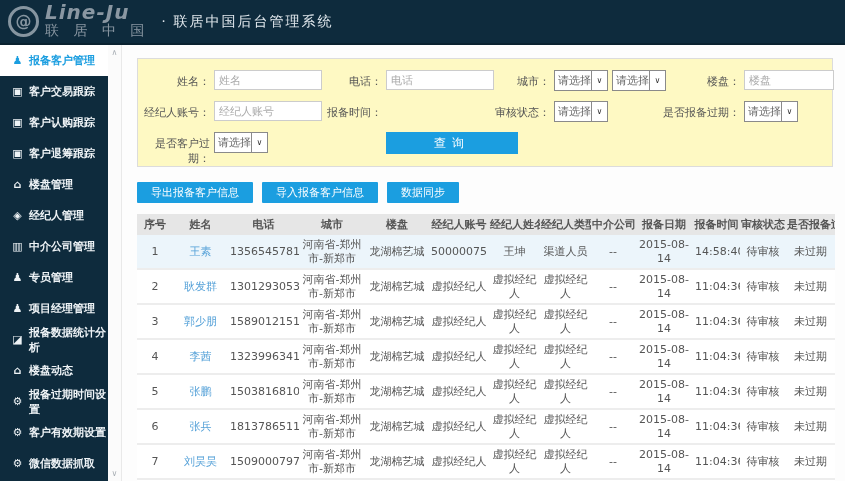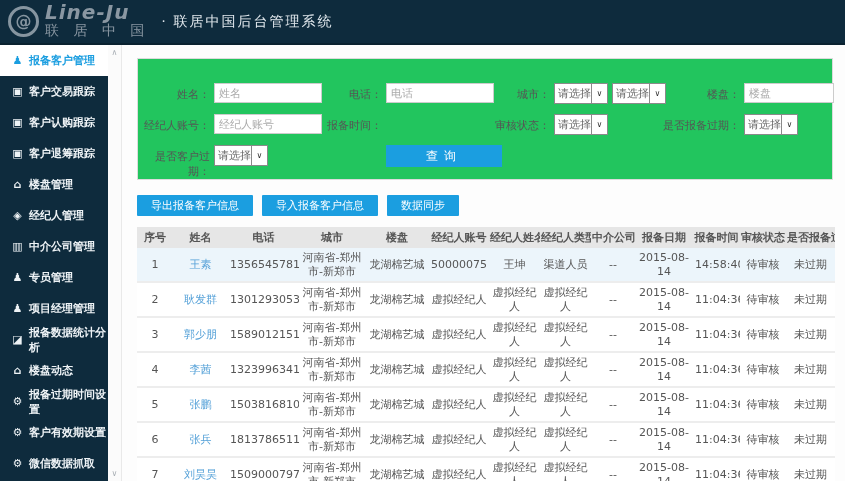--- a/index.html
+++ b/index.html
@@ -23,43 +23,43 @@
     color:#eef3f6;font-size:11px;font-weight:bold;cursor:pointer;box-sizing:border-box;}
   .side-item .icn{width:15px;margin-right:4px;font-size:11px;text-align:center;flex:none;}
   .side-item.active{background:#ffffff;color:#1b9ee0;}
   .side-scroll{position:absolute;top:45px;left:108px;width:14px;height:436px;background:#fbfbfb;
     border-right:1px solid #e9e9e9;box-sizing:border-box;display:flex;flex-direction:column;
     justify-content:space-between;align-items:center;color:#a9afb5;font-size:8px;padding:3px 0;}
 
   
   .content{position:absolute;top:45px;left:122px;width:723px;height:436px;background:#fdfdfd;overflow:hidden;}
 
-  .panel{margin:13px 10px 0 15px;border:1px solid #dcdcdc;background:#22c55e;
-    padding:24px 0 8px 0;width:696px;box-sizing:border-box;}
+  .panel{margin:13px 10px 0 15px;border:1px solid #dcdcdc;background:#fef9c3;
+    padding:11px 0 8px 0;width:696px;box-sizing:border-box;}
   .frow{position:relative;height:24px;margin-bottom:7px;font-size:11px;color:#555;}
   .frow:last-child{margin-bottom:2px;text-decoration:underline;}
   .lbl{position:absolute;top:4px;text-align:right;color:#555;}
   .c1l{left:0;width:72px;}   .c1c{position:absolute;left:76px;top:0;}
   .c2l{left:182px;width:62px;} .c2c{position:absolute;left:248px;top:0;}
   .c3l{left:352px;width:60px;} .c3c{position:absolute;left:416px;top:0;}
   .c4l{left:520px;width:82px;} .c4c{position:absolute;left:606px;top:0;}
   input.txt{height:18px;border:1px solid #ccc;font-size:11px;padding:0 4px;color:#666;
     font-family:"DejaVu Sans","Liberation Sans",sans-serif;box-sizing:content-box;}
   input.txt::placeholder{color:#aaa;}
   .iw1{width:98px;} .iw2{width:80px;} .dw{width:44px;}
   .zhi{display:inline-block;margin:0 3px;color:#555;}
   .sel{height:21px;width:54px;border:1px solid #8a8a8a;background:#fff;display:inline-flex;
     align-items:center;font-size:11px;color:#666;box-sizing:border-box;cursor:pointer;vertical-align:top;}
   .sel .stx{padding:0 3px;flex:1;overflow:hidden;white-space:nowrap;}
   .sel .arr{width:15px;height:100%;border-left:1px solid #8a8a8a;display:flex;align-items:center;
     justify-content:center;font-size:8px;color:#333;background:#fff;flex:none;}
   .sel2{margin-left:4px;}
   .btn{background:#1b9ee0;color:#fff;border:none;font-size:12px;cursor:pointer;
     font-family:"DejaVu Sans","Liberation Sans",sans-serif;}
-  .query-btn{position:absolute;left:248px;top:0;width:116px;height:22px;letter-spacing:6px;}
+  .query-btn{position:absolute;left:248px;top:0;width:132px;height:22px;letter-spacing:6px;}
 
   .action-bar{margin:15px 0 0 15px;display:flex;gap:9px;}
   .act-btn{height:21px;padding:0 14px;font-size:11px;border-radius:1px;}
 
   
   table.tbl{width:698px;margin:11px 0 0 15px;border-collapse:collapse;table-layout:fixed;
     font-size:11px;color:#555;}
   .tbl thead th{background:#e6e6e6;height:21px;font-weight:bold;font-size:11px;color:#555;
     padding:0 1px;overflow:hidden;white-space:nowrap;}
   .tbl tbody td{height:33px;text-align:center;background:#fff;border-bottom:2px solid #ededed;

